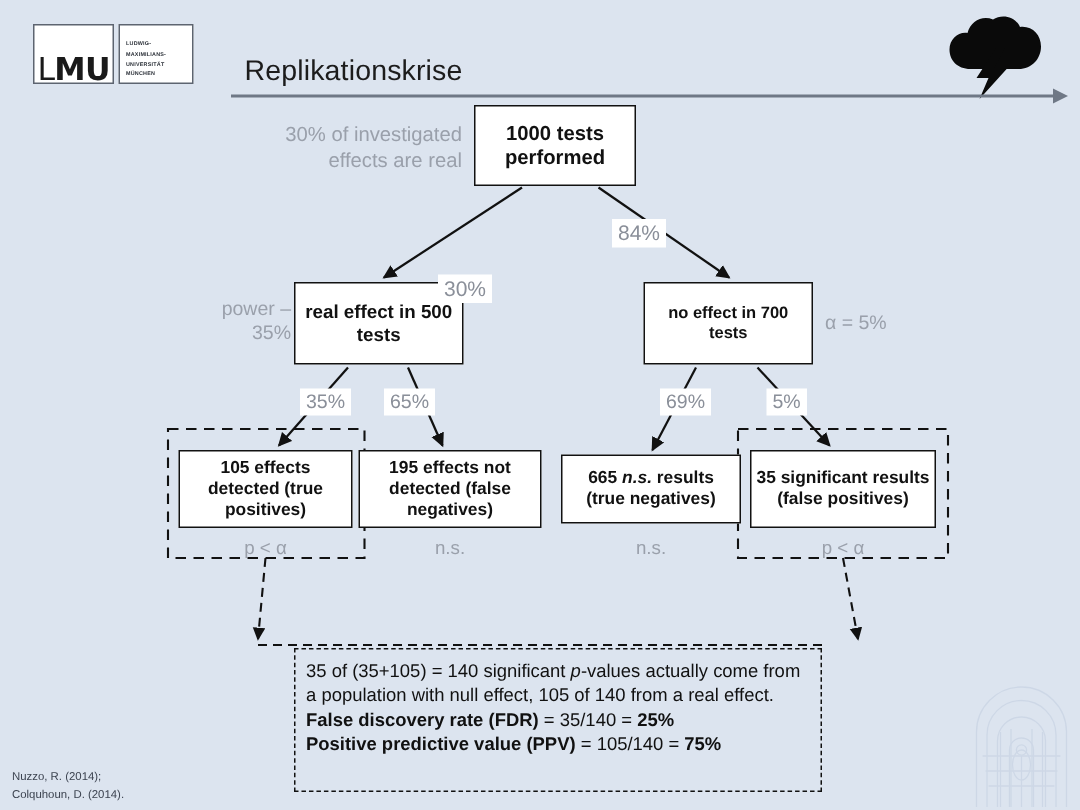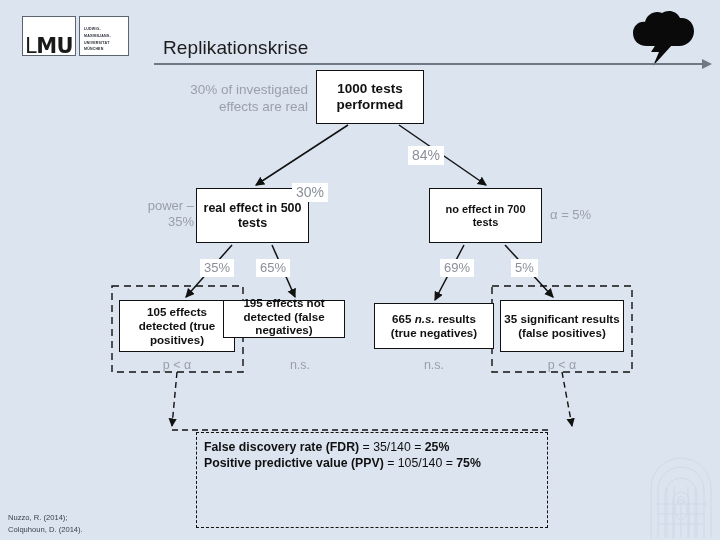--- a/index.html
+++ b/index.html
@@ -140,21 +140,21 @@
     font-weight: bold;
     line-height: 1.18;
   }
   .node .inner { width: 100%; padding: 0 3px; box-sizing: border-box; }
 
   #n-tests    { left: 316px; top: 70px;  width: 108px; height: 54px; font-size: 13.5px; }
   #n-real     { left: 196px; top: 188px; width: 113px; height: 55px; font-size: 12.5px; }
   #n-noeffect { left: 429px; top: 188px; width: 113px; height: 55px; font-size: 11px; }
 
   #n-tp { left: 119px; top: 300px; width: 116px; height: 52px; font-size: 11.6px; }
-  #n-fn { left: 223px; top: 300px; width: 122px; height: 38px; font-size: 11.6px; align-items: flex-end; }
+  #n-fn { left: 239px; top: 300px; width: 122px; height: 52px; font-size: 11.6px; }
   #n-tn { left: 374px; top: 303px; width: 120px; height: 46px; font-size: 11.6px; }
   #n-fp { left: 500px; top: 300px; width: 124px; height: 52px; font-size: 11.6px; }
 
   #n-summary {
     left: 196px; top: 432px; width: 352px; height: 96px;
     background: #dce4ef;
     border: 1.6px dashed #111;
     font-weight: normal;
     font-size: 12.3px;
     justify-content: flex-start;
@@ -341,20 +341,21 @@
   <div class="elabel" id="e-95">69%</div>
   <div class="elabel" id="e-5">5%</div>
 
   <div class="leaf-note" id="l-tp">p &lt; α</div>
   <div class="leaf-note" id="l-fn">n.s.</div>
   <div class="leaf-note" id="l-tn">n.s.</div>
   <div class="leaf-note" id="l-fp">p &lt; α</div>
 
   <div class="node" id="n-summary">
     <div class="inner">
+      <div><span>35 of (35</span><span>+</span><span>105) = 140 significant </span><i>p</i><span>-values actually come from a population with null effect, 105 of 140 from a real effect.</span></div>
       <div><b>False discovery rate (FDR)</b><span> = 35/140 = </span><b>25%</b></div>
       <div><b>Positive predictive value (PPV)</b><span> = 105/140 = </span><b>75%</b></div>
     </div>
   </div>
 
   <div class="citation">Nuzzo, R. (2014);
 Colquhoun, D. (2014).</div>
 
 </div>
 

